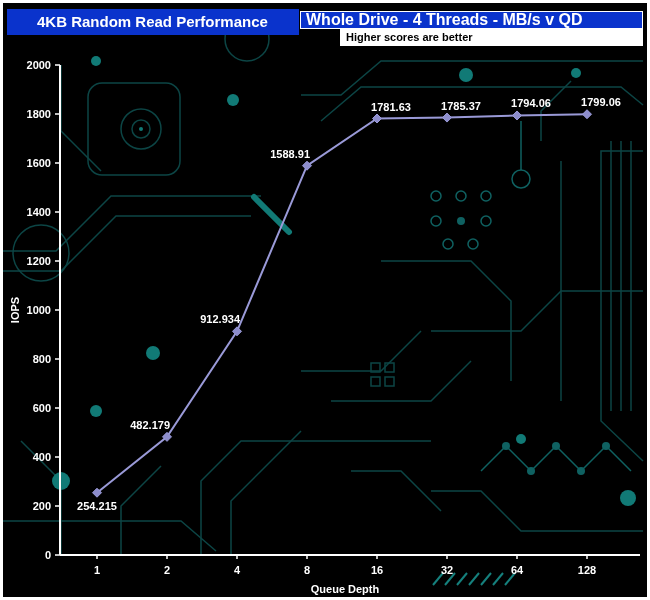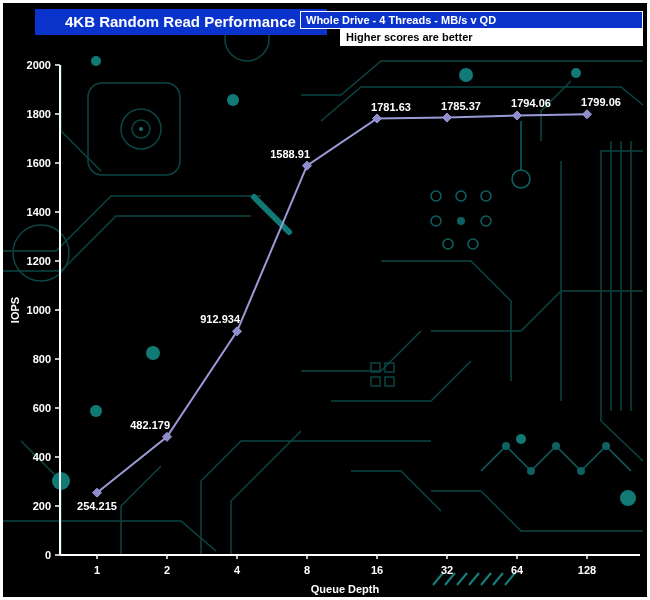--- a/index.html
+++ b/index.html
@@ -10,21 +10,21 @@
   }
   .layer{position:absolute;left:0;top:0;}
   .title-bar{
     position:absolute;left:4px;top:6px;width:292px;height:26px;
     color:#fff;font-weight:bold;font-size:15px;line-height:26px;
     padding-left:30px;box-sizing:border-box;white-space:nowrap;
   }
   .legend{position:absolute;left:297px;top:8px;width:343px;}
   .legend-line1{
     color:#fff;border:1px solid #fff;height:16px;line-height:16px;
-    font-size:11px;font-weight:bold;padding-left:5px;white-space:nowrap;
+    font-size:16px;font-weight:bold;padding-left:5px;white-space:nowrap;
   }
   .legend-line2{
     color:#000;border:1px solid #fff;border-top:none;height:16px;line-height:16px;
     font-size:11px;font-weight:bold;padding-left:5px;white-space:nowrap;margin-left:40px;
   }
   #chart text{font-family:"Liberation Sans",sans-serif;font-weight:bold;}
   #chart .tick{font-size:11px;}
   #chart .axis-title{font-size:11px;}
   #chart .point-label{font-size:11px;}
 </style>
@@ -168,19 +168,19 @@
       <path d="M 374 111.00065000000001 L 378.5 115.50065000000001 L 374 120.00065000000001 L 369.5 115.50065000000001 Z" fill="#8d8dcc" stroke="#9a9ad8" stroke-width="1"></path>
       <text x="388" y="107.50065000000001" text-anchor="middle" class="point-label" fill="#ffffff">1781.63</text>
       <path d="M 444 110.08435000000003 L 448.5 114.58435000000003 L 444 119.08435000000003 L 439.5 114.58435000000003 Z" fill="#8d8dcc" stroke="#9a9ad8" stroke-width="1"></path>
       <text x="458" y="106.58435000000003" text-anchor="middle" class="point-label" fill="#ffffff">1785.37</text>
       <path d="M 514 107.95530000000002 L 518.5 112.45530000000002 L 514 116.95530000000002 L 509.5 112.45530000000002 Z" fill="#8d8dcc" stroke="#9a9ad8" stroke-width="1"></path>
       <text x="528" y="104.45530000000002" text-anchor="middle" class="point-label" fill="#ffffff">1794.06</text>
       <path d="M 584 106.73030000000006 L 588.5 111.23030000000006 L 584 115.73030000000006 L 579.5 111.23030000000006 Z" fill="#8d8dcc" stroke="#9a9ad8" stroke-width="1"></path>
       <text x="598" y="103.23030000000006" text-anchor="middle" class="point-label" fill="#ffffff">1799.06</text>
     </svg>
 
-  <div class="title-bar" style="background: rgb(10, 51, 204); margin-left: 28px;">4KB Random Read Performance</div>
+  <div class="title-bar" style="background: rgb(10, 51, 204);">4KB Random Read Performance</div>
   <div class="legend">
     <div class="legend-line1" style="background: rgb(10, 51, 204);">Whole Drive - 4 Threads - MB/s v QD</div>
     <div class="legend-line2" style="background: rgb(255, 255, 255);">Higher scores are better</div>
   </div>
 
 </div>
 
 </body></html>

